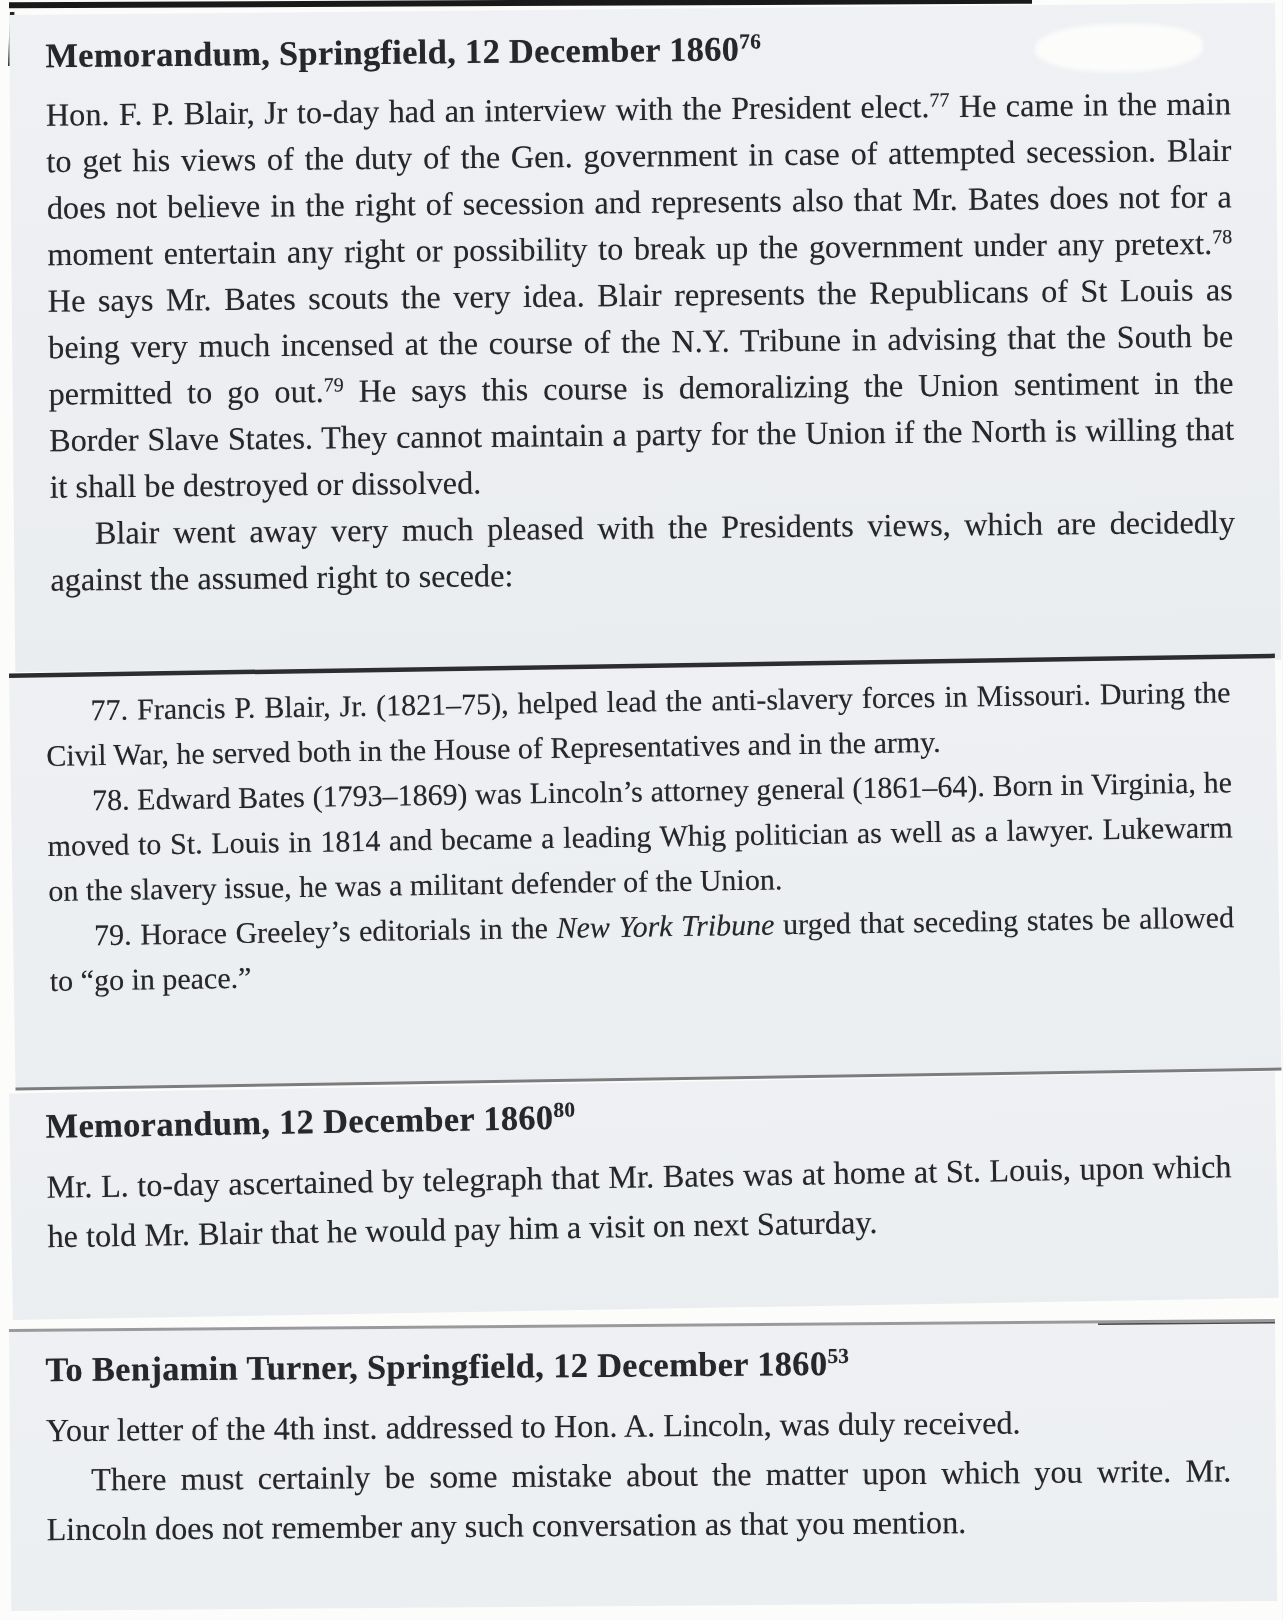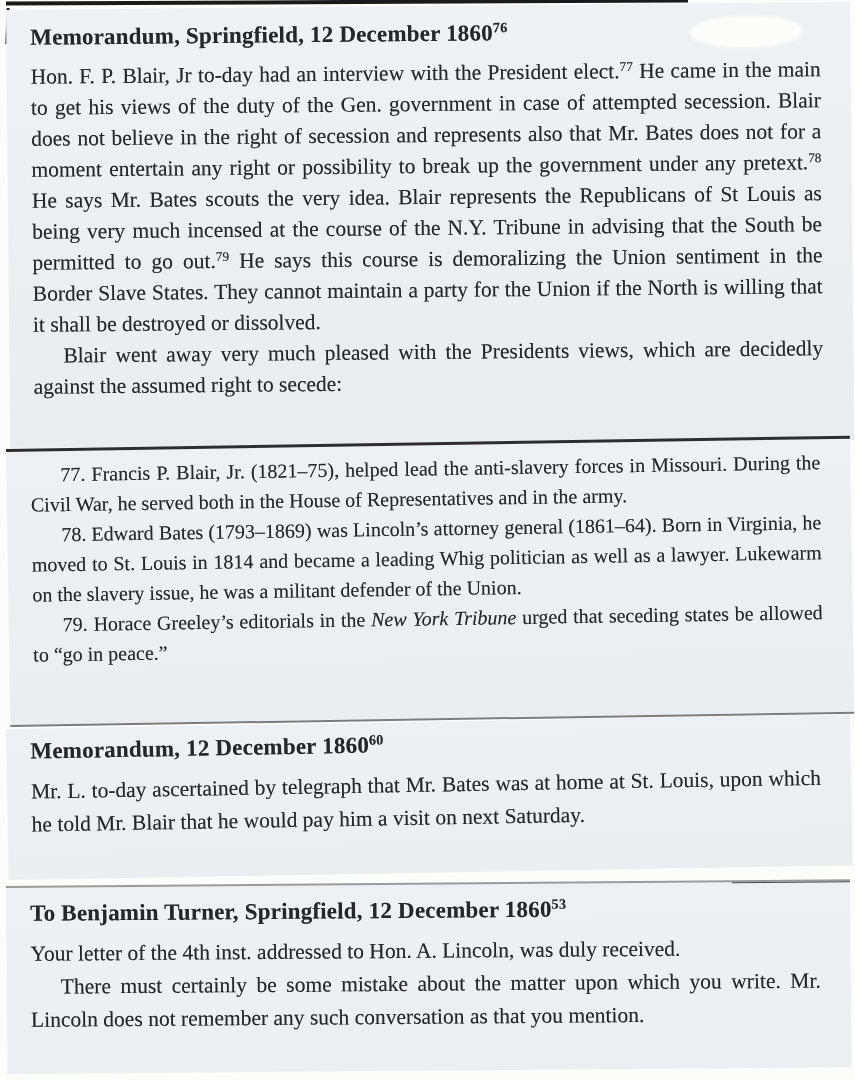--- a/index.html
+++ b/index.html
@@ -164,21 +164,21 @@
   <div class="smudge"></div>
 
   <section class="strip strip--footnotes">
     <p class="footnote-p">77. Francis P. Blair, Jr. (1821–75), helped lead the anti-slavery forces in Missouri. During the Civil War, he served both in the House of Representatives and in the army.</p>
     <p class="footnote-p">78. Edward Bates (1793–1869) was Lincoln’s attorney general (1861–64). Born in Virginia, he moved to St. Louis in 1814 and became a leading Whig politician as well as a lawyer. Lukewarm on the slavery issue, he was a militant defender of the Union.</p>
     <p class="footnote-p"><span>79. Horace Greeley’s editorials in the </span><i>New York Tribune</i><span> urged that seceding states be allowed to “go in peace.”</span></p>
     <span class="fn-corner-line"></span>
   </section>
 
   <section class="strip strip--memo2">
-    <h2 class="doc-title"><span>Memorandum, 12 December 1860</span><sup>60</sup></h2>
+    <h2 class="doc-title"><span>Memorandum, 12 December 1860</span><sup>80</sup></h2>
     <p class="body-p">Mr. L. to-day ascertained by telegraph that Mr. Bates was at home at St. Louis, upon which he told Mr. Blair that he would pay him a visit on next Saturday.</p>
   </section>
 
   <section class="strip strip--letter">
     <span class="corner-line"></span>
     <h2 class="doc-title"><span>To Benjamin Turner, Springfield, 12 December 1860</span><sup>53</sup></h2>
     <p class="body-p">Your letter of the 4th inst. addressed to Hon. A. Lincoln, was duly received.</p>
     <p class="body-p indent">There must certainly be some mistake about the matter upon which you write. Mr. Lincoln does not remember any such conversation as that you mention.</p>
   </section>
 

